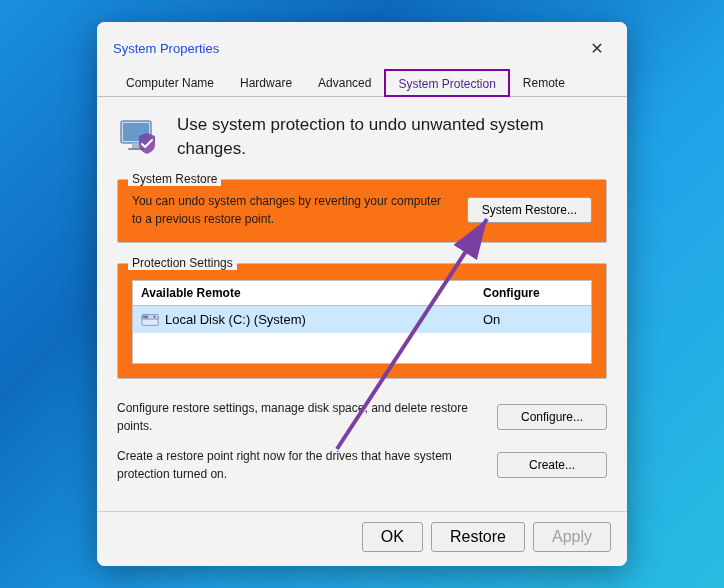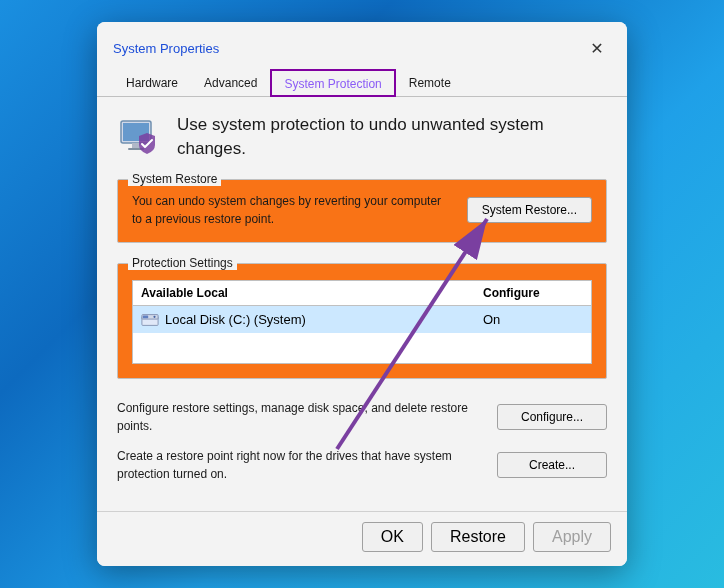--- a/index.html
+++ b/index.html
@@ -75,21 +75,21 @@
       position: relative;
       top: 1px;
       white-space: nowrap;
     }
 
     .tab.active {
       background: #f3f3f3;
       border-color: #8000a0;
       border-width: 2px;
       font-weight: 500;
-      color: #8b5cf6;
+      color: #4c1d95;
       outline: 2px solid #8000a0;
       outline-offset: -2px;
     }
 
     .content {
       padding: 16px 20px;
       flex: 1;
     }
 
     .header-section {
@@ -256,20 +256,21 @@
 <body>
 
 <div class="dialog">
 
   <div class="title-bar">
     <span class="title-bar-title">System Properties</span>
     <button class="close-btn">✕</button>
   </div>
 
   <div class="tabs">
+    <div class="tab">Computer Name</div>
     <div class="tab">Hardware</div>
     <div class="tab">Advanced</div>
     <div class="tab active">System Protection</div>
     <div class="tab">Remote</div>
   </div>
 
   <div class="content">
 
     <div class="header-section">
       <div class="shield-icon">
@@ -296,21 +297,21 @@
 your computer to a previous restore point.</span>
         <button class="btn">System Restore...</button>
       </div>
     </div>
 
     <div class="section">
       <span class="section-label">Protection Settings</span>
 
       <div class="protection-table">
         <div class="table-header">
-          <span class="col-drive">Available Local</span>
+          <span class="col-drive">Available Remote</span>
           <span class="col-protection">Configure</span>
         </div>
         <div class="table-row">
           <span class="col-drive">
             <span class="drive-icon">
               <svg width="20" height="16" viewBox="0 0 20 16">
                 <rect x="1" y="4" width="18" height="10" rx="1" fill="#e0e8f8" stroke="#8090b0" stroke-width="1"></rect>
                 <rect x="1" y="2" width="18" height="5" rx="1" fill="#d0d8e8" stroke="#8090b0" stroke-width="1"></rect>
                 <rect x="2" y="3" width="6" height="3" fill="#6080c0" rx="0.5"></rect>
                 <circle cx="15" cy="4.5" r="1.2" fill="#4060a0"></circle>

